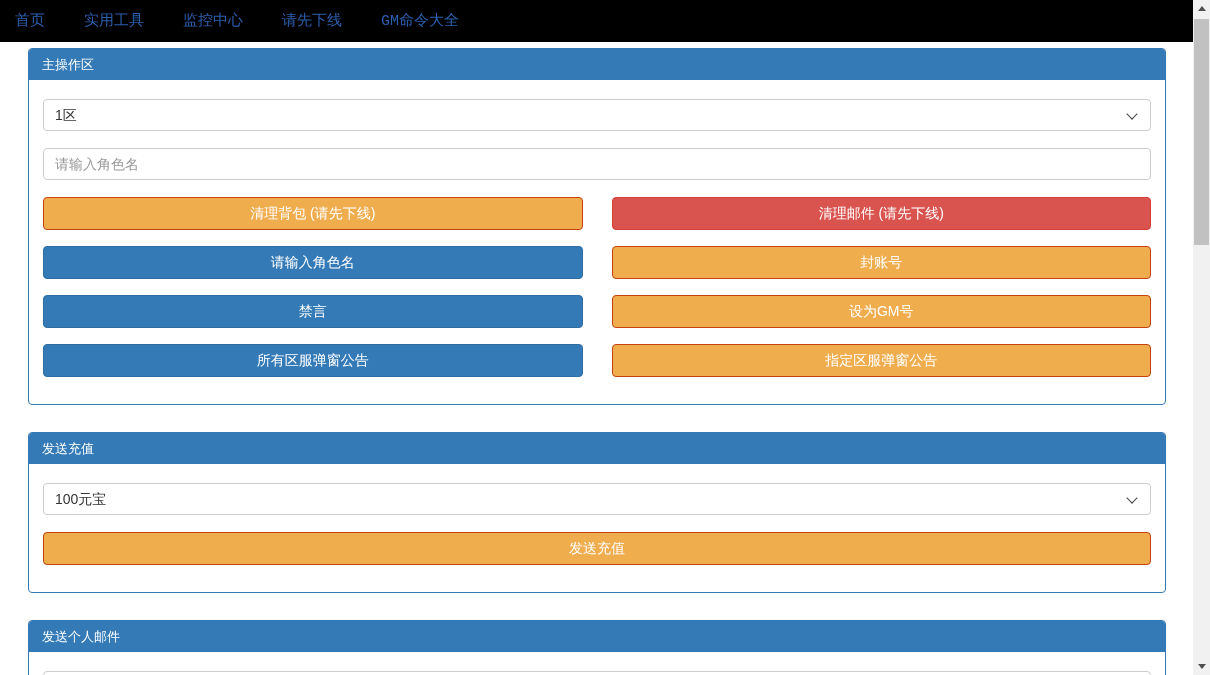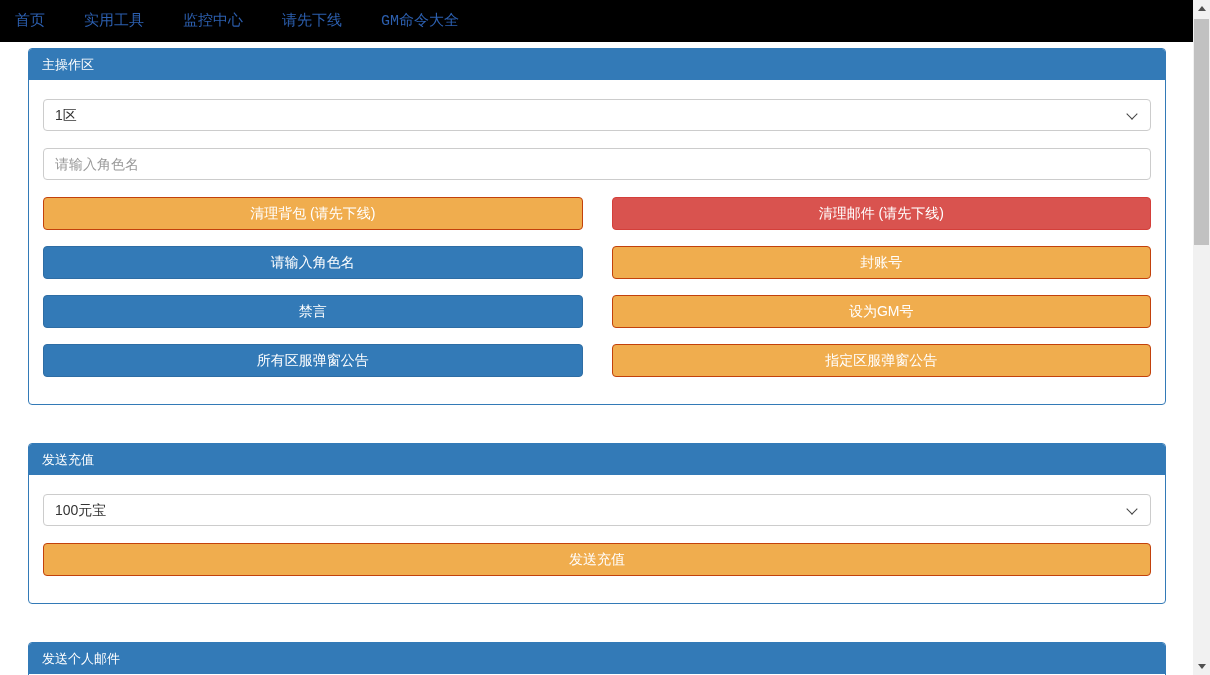--- a/index.html
+++ b/index.html
@@ -15,21 +15,21 @@
   .navbar a {
     color:var(--nav-link,#2c5faf); text-decoration:none; font-size:15px;
     padding:11px 15px; display:block; cursor:pointer;
   }
   .navbar a + a { margin-left:9px;font-family:Liberation Mono, monospace; }
 
   
   .container { width:1138px; margin:6px 27px 0 28px; }
 
   
-  .panel { border:1px solid var(--primary,#337ab7); border-radius:4px; background:#fff; margin-top:38px; }
+  .panel { border:1px solid var(--primary,#337ab7); border-radius:4px; background:#fff; margin-top:27px; }
   .panel:first-child { margin-top:0; }
   .panel-heading {
     background:var(--primary,#337ab7); color:#fff; font-size:13px;
     padding:7px 13px; line-height:17px;
     border-top-left-radius:3px; border-top-right-radius:3px;
   }
   .panel-body { padding:19px 14px 27px 14px; }
 
   
   .select-wrap { position:relative; margin-bottom:17px; }

